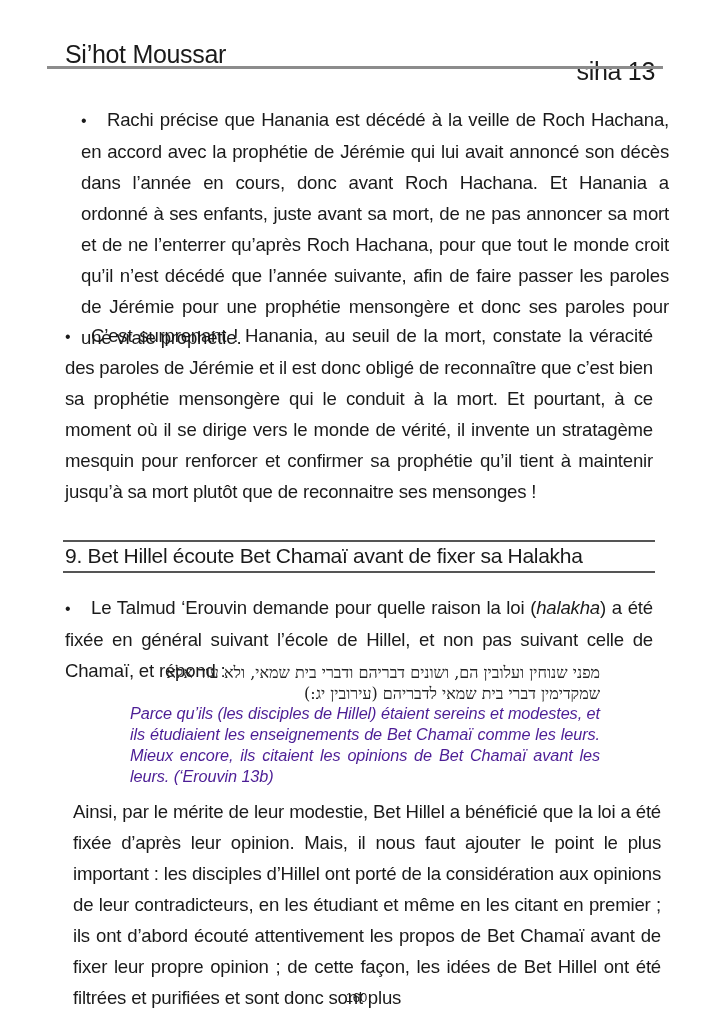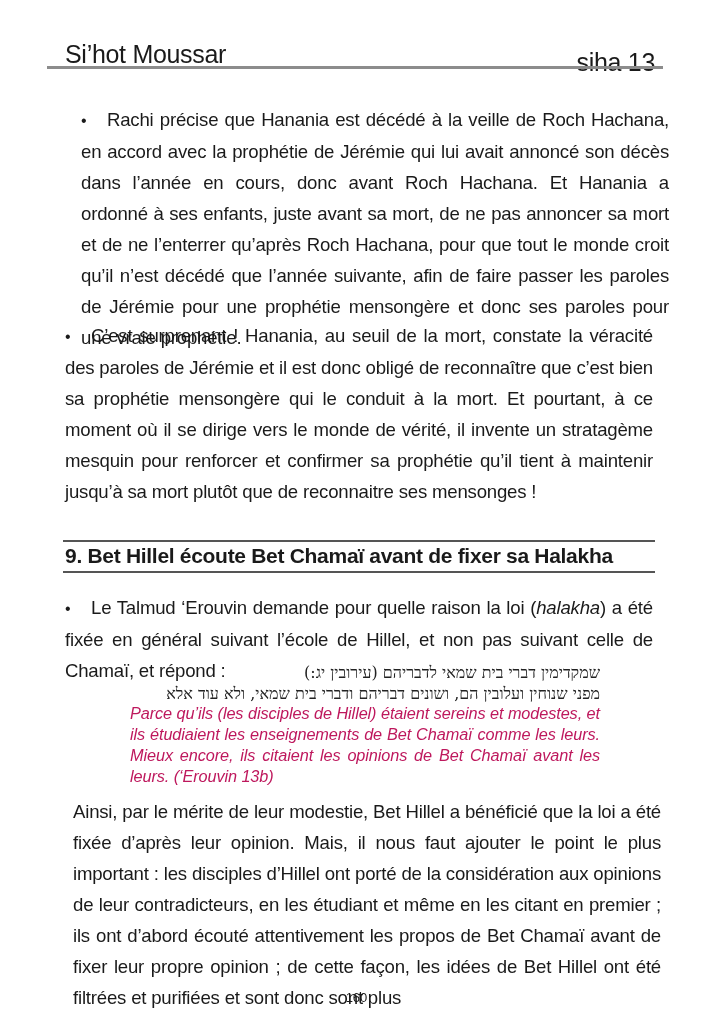--- a/index.html
+++ b/index.html
@@ -6,45 +6,45 @@
   body {
     width: 713px; height: 1024px; background: #ffffff; overflow: hidden;
     font-family: "Liberation Sans", "DejaVu Sans", sans-serif;
     color: #1a1a1a; position: relative;
   }
   .page-header {
     position: absolute; left: 47px; top: 40px; width: 616px; height: 26px;
     font-size: 25px; letter-spacing: -0.3px;
   }
   .page-header .left { position: absolute; left: 18px; top: 0; }
-  .page-header .right { position: absolute; right: 8px; top: 8px; }
+  .page-header .right { position: absolute; right: 8px; top: 17px; }
   .header-rule {
     position: absolute; left: 47px; top: 66px; width: 616px; height: 3px; background: #8c8c8c;
   }
   .para {
     position: absolute; left: 65px; width: 588px;
     font-size: 18.6px; line-height: 31px; text-align: justify;
     letter-spacing: -0.2px; word-spacing: 0px;
   }
   .para .bullet { display: inline-block; width: 26px; font-size: 16px; }
   .section-rule { position: absolute; left: 63px; width: 592px; height: 2px; background: #555; }
   .section-title {
     position: absolute; left: 65px; top: 541px; width: 592px;
-    font-size: 21px; font-weight: bold; letter-spacing: -0.3px; line-height: 30px;
+    font-size: 21px; font-weight: normal; letter-spacing: -0.3px; line-height: 30px;
   }
   .hebrew {
     position: absolute; left: 130px; width: 470px; top: 662px;
     direction: rtl; text-align: right;
     font-family: "DejaVu Serif", "Liberation Serif", serif;
     font-size: 16px; line-height: 21px; color: #222;
   }
   .translation {
     position: absolute; left: 130px; width: 470px; top: 703px;
     font-style: italic; font-size: 16.3px; line-height: 21px;
-    text-align: justify; color: #be185d; letter-spacing: -0.1px;
+    text-align: justify; color: #4c1d95; letter-spacing: -0.1px;
   }
   .page-number {
     position: absolute; left: 0; width: 713px; top: 990px;
     text-align: center; font-size: 13px;
   }
   i.term { font-style: italic; }
 </style>
 </head>
 <body>
 
@@ -64,22 +64,22 @@
 
 <div class="section-rule" style="top:540px;"></div>
 <div class="section-title">9. Bet Hillel écoute Bet Chamaï avant de fixer sa Halakha</div>
 <div class="section-rule" style="top:571px;"></div>
 
 <p class="para" style="top:592px; margin:0;">
   <span class="bullet">•</span><span>Le Talmud ‘Erouvin demande pour quelle raison la loi (</span><i class="term">halakha</i><span>) a été fixée en général suivant l’école de Hillel, et non pas suivant celle de Chamaï, et répond :</span>
 </p>
 
 <div class="hebrew">
+  <div>מפני שנוחין ועלובין הם, ושונים דבריהם ודברי בית שמאי, ולא עוד אלא</div>
   <div>שמקדימין דברי בית שמאי לדבריהם (עירובין יג:)</div>
-  <div>מפני שנוחין ועלובין הם, ושונים דבריהם ודברי בית שמאי, ולא עוד אלא</div>
 </div>
 
 <div class="translation">Parce qu’ils (les disciples de Hillel) étaient sereins et modestes, et ils étudiaient les enseignements de Bet Chamaï comme les leurs. Mieux encore, ils citaient les opinions de Bet Chamaï avant les leurs. (‘Erouvin 13b)</div>
 
 <p class="para" style="top:788px; margin:8px;">
   <span>Ainsi, par le mérite de leur modestie, Bet Hillel a bénéficié que la loi a été fixée d’après leur opinion. Mais, il nous faut ajouter le point le plus important : les disciples d’Hillel ont porté de la considération aux opinions de leur contradicteurs, en les étudiant et même en les citant en premier ; ils ont d’abord écouté attentivement les propos de Bet Chamaï avant de fixer leur propre opinion ; de cette façon, les idées de Bet Hillel ont été filtrées et purifiées et sont donc sont plus</span>
 </p>
 
 <div class="page-number">160</div>
 

